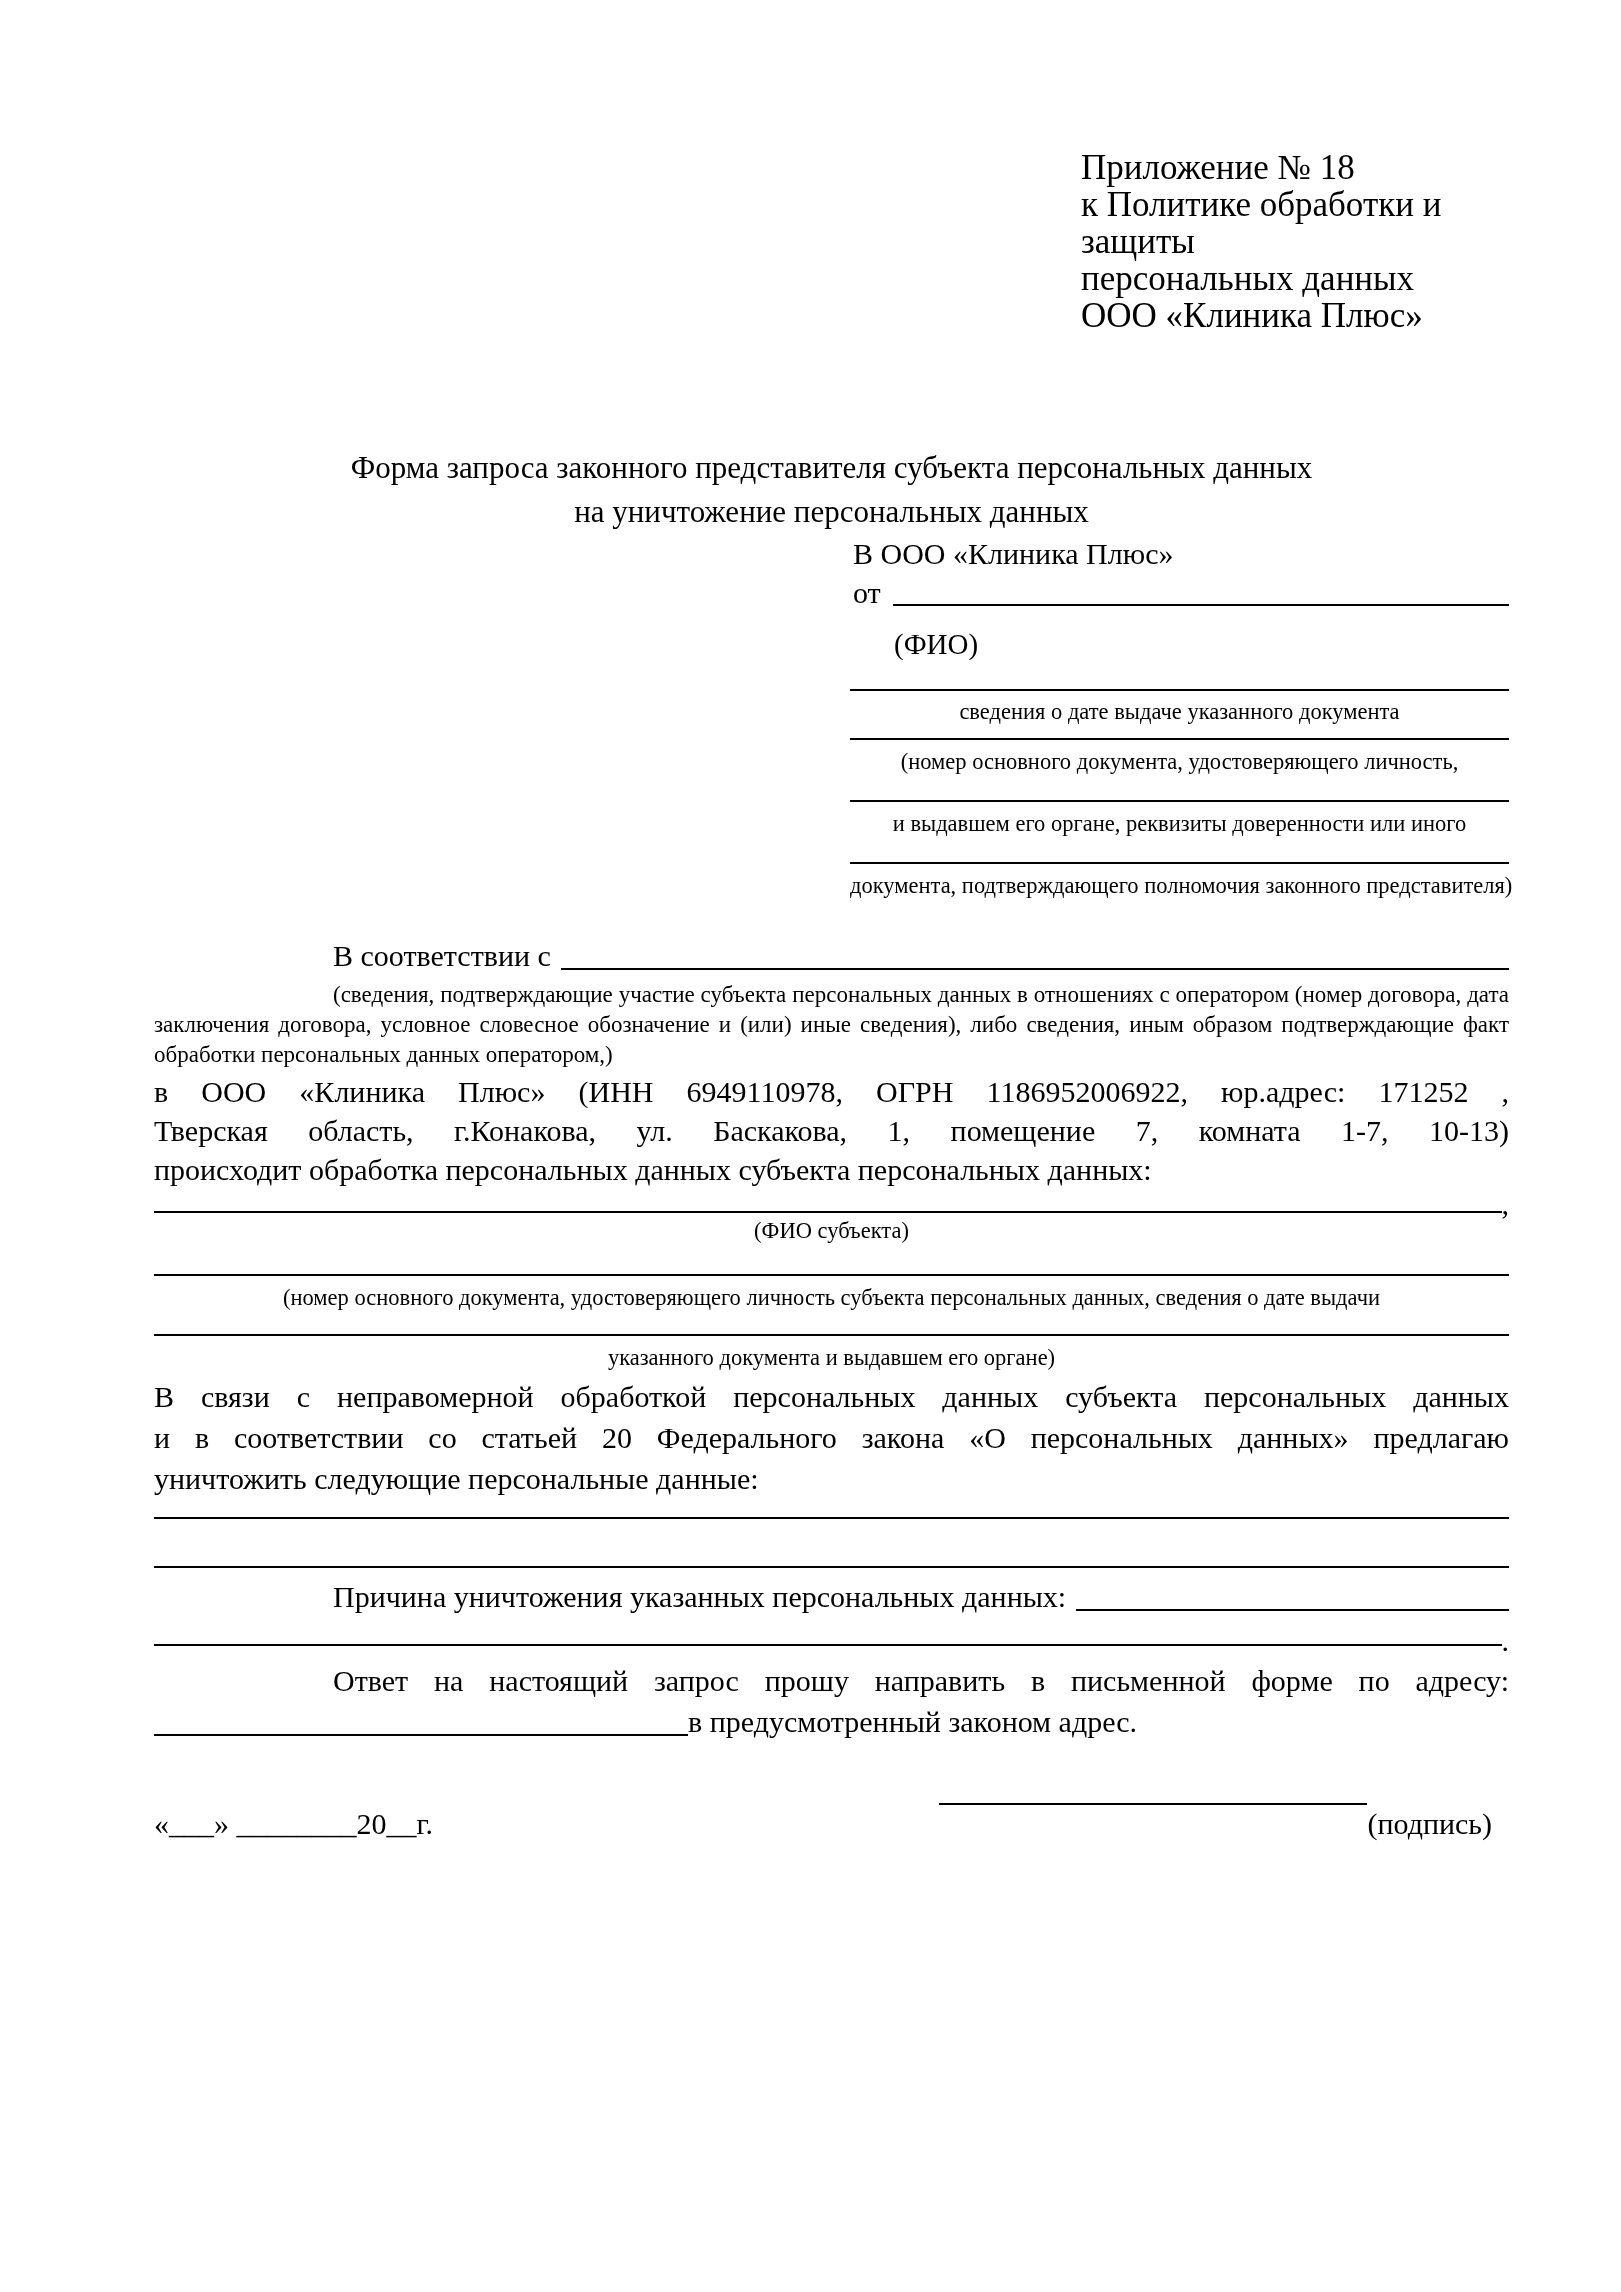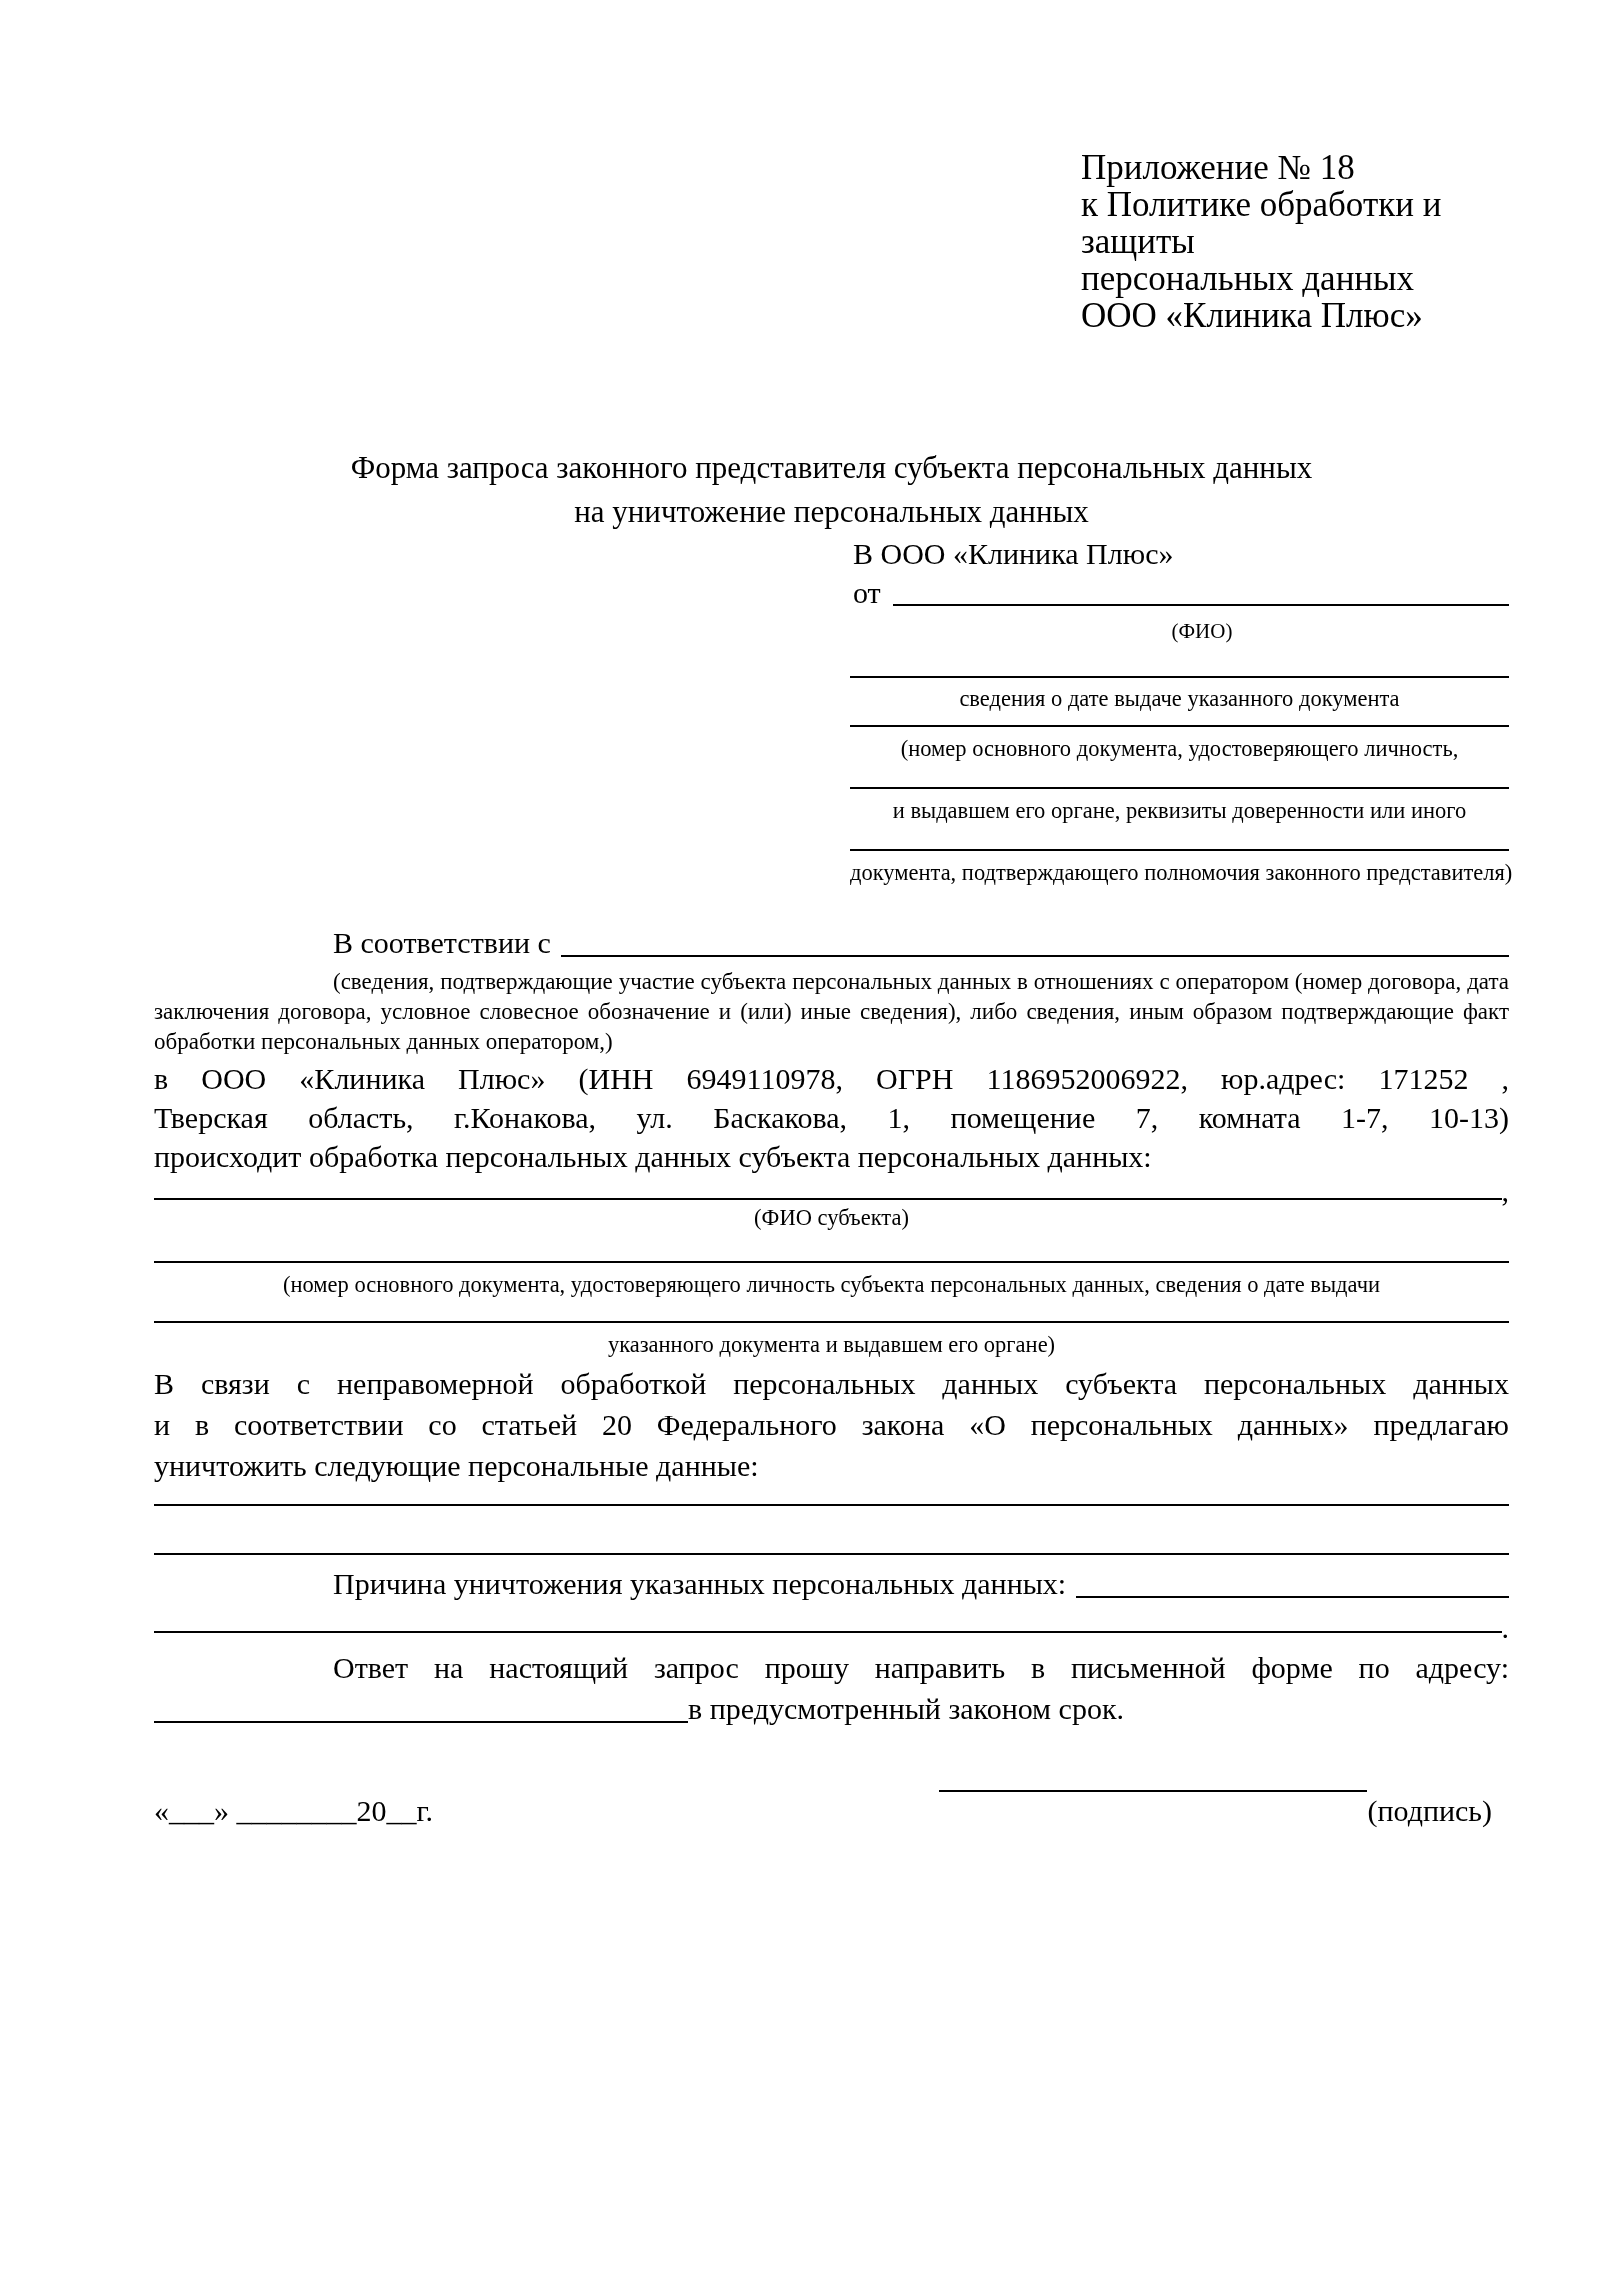--- a/index.html
+++ b/index.html
@@ -18,21 +18,21 @@
   }
   
   .header-block { margin-left: 927px; font-size: 35px; line-height: 37px; }
   
   .title { margin-top: 112px; text-align: center; font-weight: normal; font-size: 31px; line-height: 44px; }
   
   .to-line { margin-left: 699px; line-height: 39px; }
   .from-row { margin-left: 699px; display: flex; align-items: flex-end; line-height: 39px; height: 39px; }
   .from-row .lbl { white-space: nowrap; padding-right: 11.8px; }
   .fill-line { flex: 1 1 auto; border-bottom: 2.9px solid #000; margin-bottom: 5.9px; }
-  .fio-cap { margin-left: 740px; width: 616px; text-align: center; font-size: 21px; line-height: 25.5px; margin-top: 7px; }
+  .fio-cap { margin-left: 740px; width: 616px; font-size: 29px; line-height: 25.5px; margin-top: 20px; }
   
   .doc-row { margin-left: 696px; }
   .doc-row .uline { height: 0; border-bottom: 2.9px solid #000; }
   .doc-row .cap { margin-top: 8.8px; font-size: 22.5px; line-height: 25.5px; text-align: center; white-space: nowrap; }
   .mt14 { margin-top: 13.7px; } .mt32 { margin-top: 31px; } .mt26 { margin-top: 25.5px; }
   
   .acc-row { display: flex; align-items: flex-end; margin-top: 37px; height: 41px; line-height: 41px; }
   .acc-row .lead { padding-left: 179px; white-space: nowrap; padding-right: 9.8px; }
   .small-cap { margin-top: 3.9px; font-size: 23px; line-height: 30px; }
   .cap-line { text-align: justify; }
@@ -144,21 +144,21 @@
     <span class="fill-line"></span>
   </div>
   <div class="rline2">
     <span class="fill-line"></span>
     <span class="nowrap">.</span>
   </div>
 
   <div class="answer-par">Ответ на настоящий запрос прошу направить в письменной форме по адресу:</div>
   <div class="answer-row">
     <span class="fixed-line"></span>
-    <span class="nowrap">в предусмотренный законом срок.</span>
+    <span class="nowrap">в предусмотренный законом адрес.</span>
   </div>
 
   <div class="footer-row">
     <span class="nowrap">«___» ________20__г.</span>
     <span class="sig-group">
       <span class="sig-line"></span>
       <span class="nowrap">(подпись)</span>
     </span>
   </div>
 

